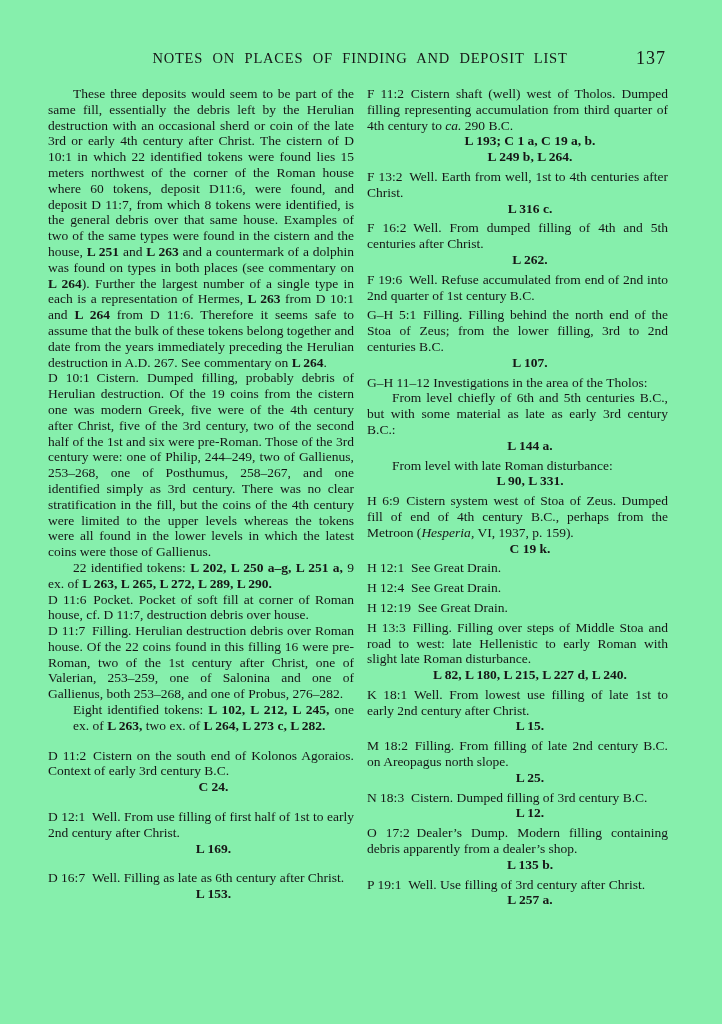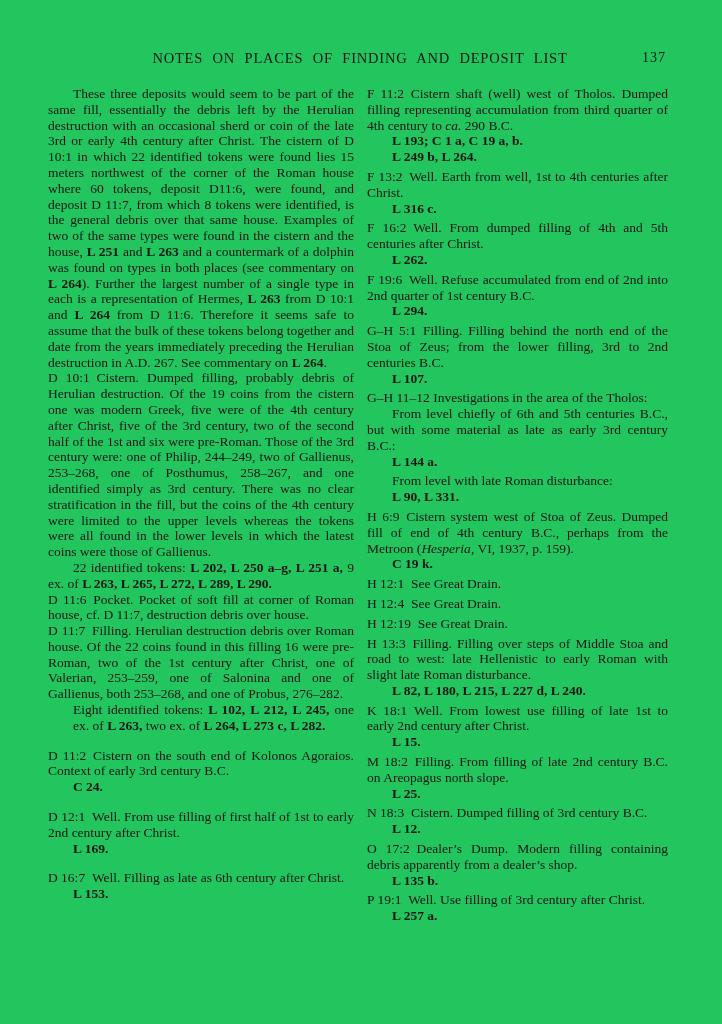--- a/index.html
+++ b/index.html
@@ -3,47 +3,47 @@
 <meta charset="utf-8">
 <style>
   html,body { margin:0; padding:0; }
   body {
     width:722px; height:1024px;
     background:#fbfaf7;
     color:#161616;
     font-family:"Liberation Serif", serif;
     -webkit-font-smoothing:antialiased;
   }
-  .page { position:relative; width:722px; height:1024px; overflow:hidden; background:#22c55e; }
+  .page { position:relative; width:722px; height:1024px; overflow:hidden; background:#86efac; }
 
   .running-head {
     position:absolute; top:50px; left:52px; width:616px;
     text-align:center;
     font-size:14.5px; line-height:16px;
     letter-spacing:0.8px; word-spacing:5px;
     white-space:nowrap;
   }
   .page-number {
     position:absolute; top:50px; right:56px;
-    font-size:14px; line-height:16px;
+    font-size:18px; line-height:16px;
     letter-spacing:1px;
   }
 
   .col {
     position:absolute; top:86px;
     font-size:13.5px; line-height:15.8px;
     text-align:justify;
   }
   .col-left  { left:48px;  width:306px; }
   .col-right { left:367px; width:301px; }
 
   .block { margin:0; }
   .para  { text-indent:25px; }
   .entry { text-indent:0; }
-  .ref   { margin-left:25px; text-align:left; }
+  .ref   { margin-left:25px; text-align:center; }
   .tok   { margin-left:25px; }
   .gap-s { margin-top:4px; }
   .gap-l { margin-top:14px; }
 
   b { font-weight:bold; }
   i { }
 </style>
 </head>
 <body>
 
@@ -68,21 +68,20 @@
 
   <div class="col col-right">
       <div class="block entry"><span>F 11:2 Cistern shaft (well) west of Tholos. Dumped filling representing accumulation from third quarter of 4th century to </span><i>ca.</i><span> 290 B.C.</span></div>
       <div class="block ref"><b>L 193; C 1 a, C 19 a, b.</b></div>
       <div class="block ref"><b>L 249 b, L 264.</b></div>
       <div class="block entry gap-s"><span>F 13:2 Well. Earth from well, 1st to 4th centuries after Christ.</span></div>
       <div class="block ref"><b>L 316 c.</b></div>
       <div class="block entry gap-s"><span>F 16:2 Well. From dumped filling of 4th and 5th centuries after Christ.</span></div>
       <div class="block ref"><b>L 262.</b></div>
       <div class="block entry gap-s"><span>F 19:6 Well. Refuse accumulated from end of 2nd into 2nd quarter of 1st century B.C.</span></div>
-      <div class="block ref"><b>L 294.</b></div>
       <div class="block entry gap-s"><span>G–H 5:1 Filling. Filling behind the north end of the Stoa of Zeus; from the lower filling, 3rd to 2nd centuries B.C.</span></div>
       <div class="block ref"><b>L 107.</b></div>
       <div class="block entry gap-s"><span>G–H 11–12 Investigations in the area of the Tholos:</span></div>
       <div class="block para"><span>From level chiefly of 6th and 5th centuries B.C., but with some material as late as early 3rd century B.C.:</span></div>
       <div class="block ref"><b>L 144 a.</b></div>
       <div class="block para gap-s"><span>From level with late Roman disturbance:</span></div>
       <div class="block ref"><b>L 90, L 331.</b></div>
       <div class="block entry gap-s"><span>H 6:9 Cistern system west of Stoa of Zeus. Dumped fill of end of 4th century B.C., perhaps from the Metroon (</span><i>Hesperia</i><span>, VI, 1937, p. 159).</span></div>
       <div class="block ref"><b>C 19 k.</b></div>
       <div class="block entry gap-s"><span>H 12:1 See Great Drain.</span></div>

